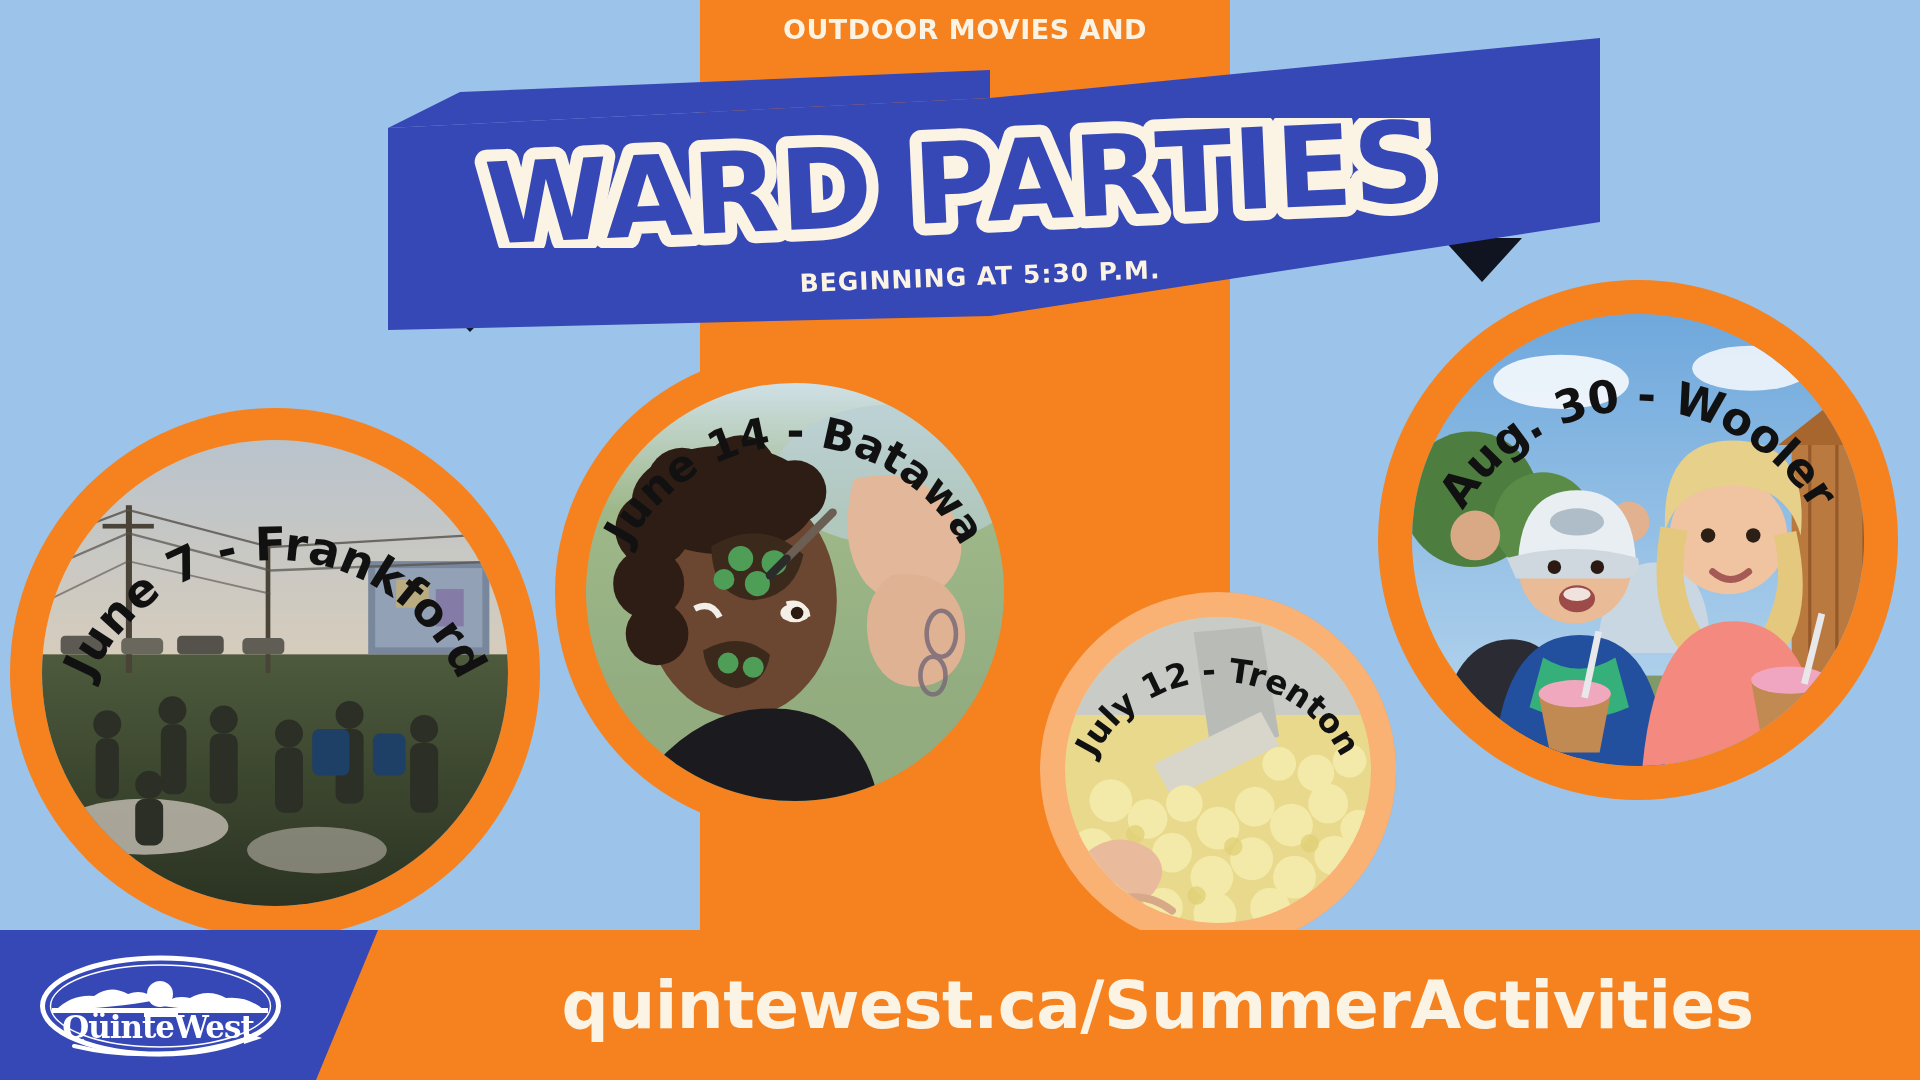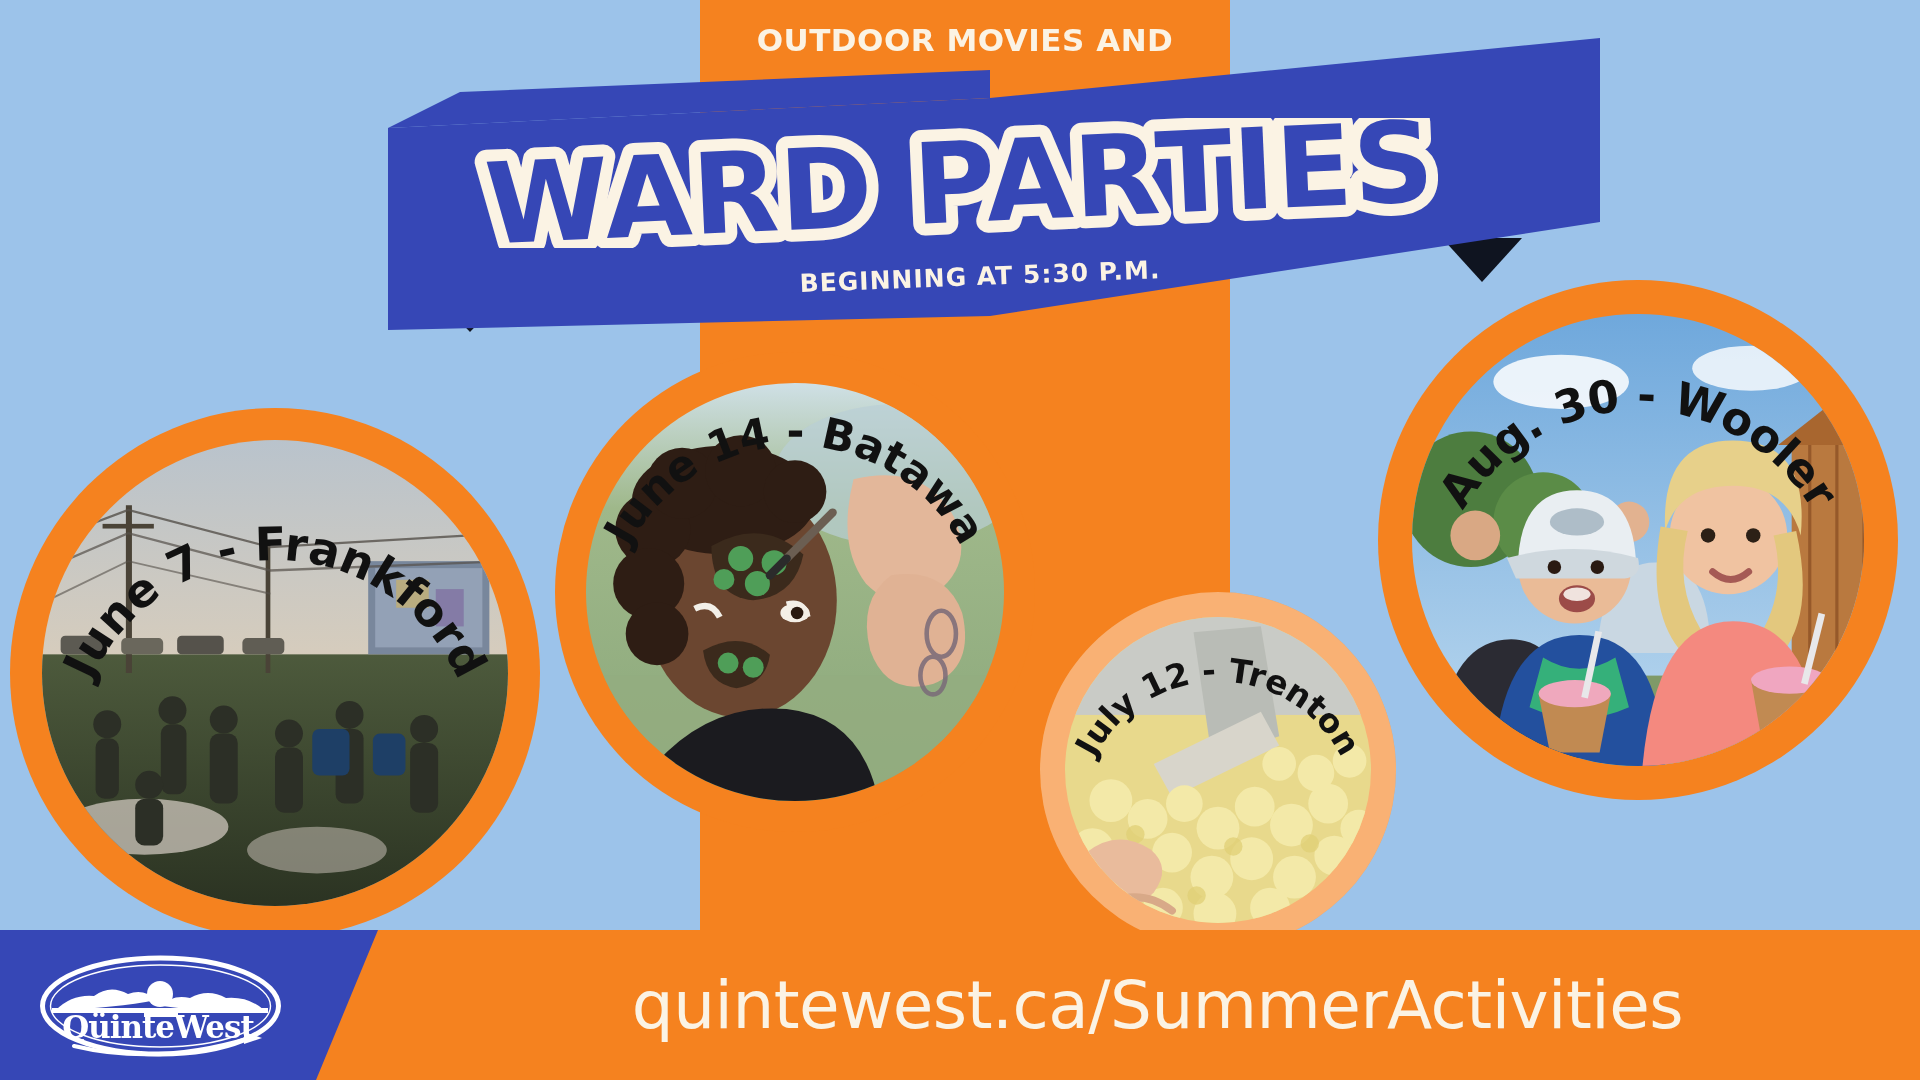--- a/index.html
+++ b/index.html
@@ -21,24 +21,24 @@
   }
 
   
   .ribbon-wrap{
     position:absolute;left:0;top:0;width:1920px;height:400px;
     pointer-events:none;
   }
 
   
   .head-top{
-    position:absolute;left:700px;top:18px;width:530px;
+    position:absolute;left:700px;top:10px;width:530px;
     text-align:center;color:#FBF3E4;
     font-family:"DejaVu Sans",sans-serif;
-    font-weight:bold;font-size:31px;line-height:1.45;
+    font-weight:bold;font-size:27px;line-height:1.45;
     letter-spacing:.5px;
     text-transform:uppercase;
     z-index:6;
   }
   .head-top div{white-space:nowrap;}
 
   .title-wrap{
     position:absolute;left:0;top:118px;width:1920px;height:130px;
     z-index:7;text-align:center;
   }
@@ -91,21 +91,21 @@
   }
   .footer-blue{
     position:absolute;left:0;top:0;width:395px;height:150px;
     background:#3647B6;
     clip-path:polygon(0 0, 378px 0, 316px 150px, 0 150px);
   }
   .url{
     position:absolute;left:395px;top:0;width:1525px;height:150px;
     display:flex;align-items:center;justify-content:center;
     color:#FBF3E4;font-family:"DejaVu Sans",sans-serif;
-    font-weight:normal;font-size:66px;letter-spacing:-.5px;
+    font-weight:bold;font-size:66px;letter-spacing:-.5px;
     white-space:nowrap;
   }
   .logo{
     position:absolute;left:38px;top:22px;width:245px;height:108px;
   }
 </style>
 </head>
 <body>
 
 <div id="poster" style="background: rgb(156, 195, 234);">

